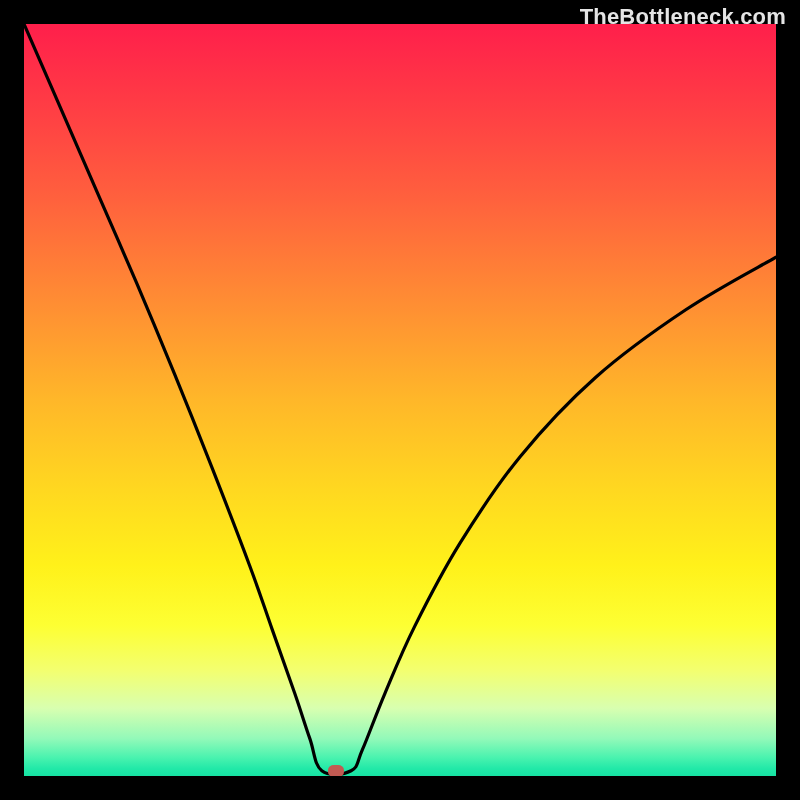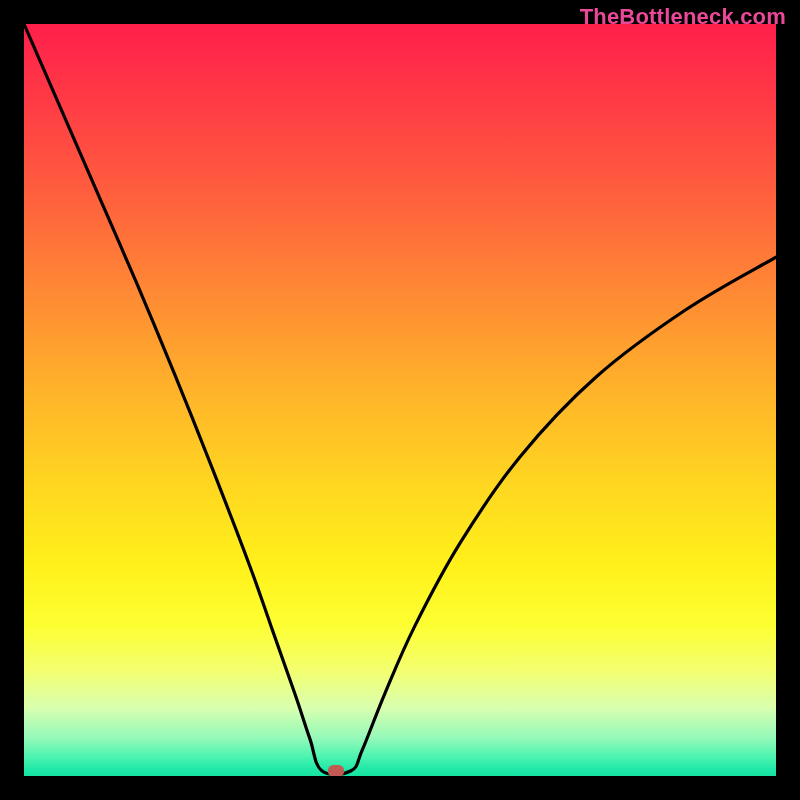--- a/index.html
+++ b/index.html
@@ -14,21 +14,21 @@
   .outer {
     position: relative;
     width: 800px;
     height: 800px;
     background: #000;
   }
   .watermark {
     position: absolute;
     top: 4px;
     right: 14px;
-    color: #ec4899;
+    color: #e5e5e5;
     font-size: 22px;
     font-weight: 600;
     letter-spacing: 0.2px;
     z-index: 20;
   }
   .plot-frame {
     position: absolute;
     left: 24px;
     top: 24px;
     width: 752px;

